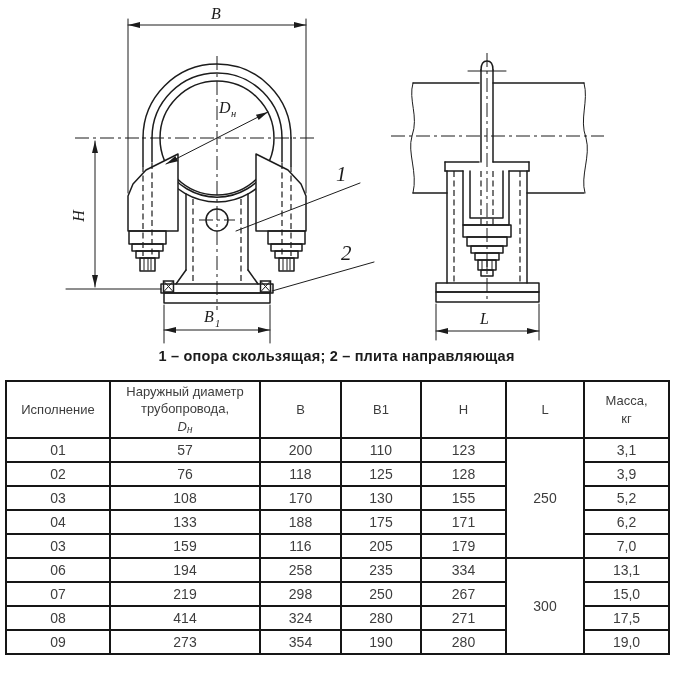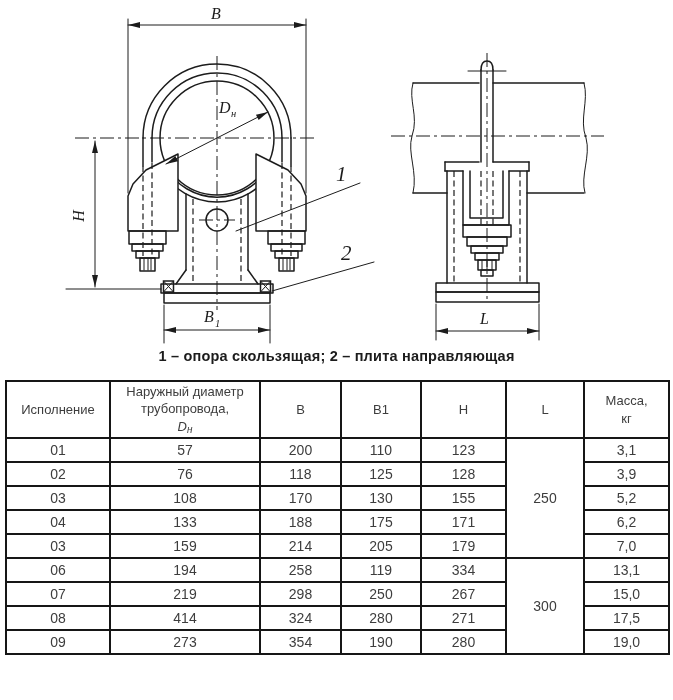--- a/index.html
+++ b/index.html
@@ -314,30 +314,30 @@
           <td>04</td>
           <td>133</td>
           <td>188</td>
           <td>175</td>
           <td>171</td>
           <td>6,2</td>
         </tr>
         <tr>
           <td>03</td>
           <td>159</td>
-          <td>214</td>
+          <td>116</td>
           <td>205</td>
           <td>179</td>
           <td>7,0</td>
         </tr>
         <tr>
           <td>06</td>
           <td>194</td>
           <td>258</td>
-          <td>119</td>
+          <td>235</td>
           <td>334</td>
           <td rowspan="4">300</td>
           <td>13,1</td>
         </tr>
         <tr>
           <td>07</td>
           <td>219</td>
           <td>298</td>
           <td>250</td>
           <td>267</td>

